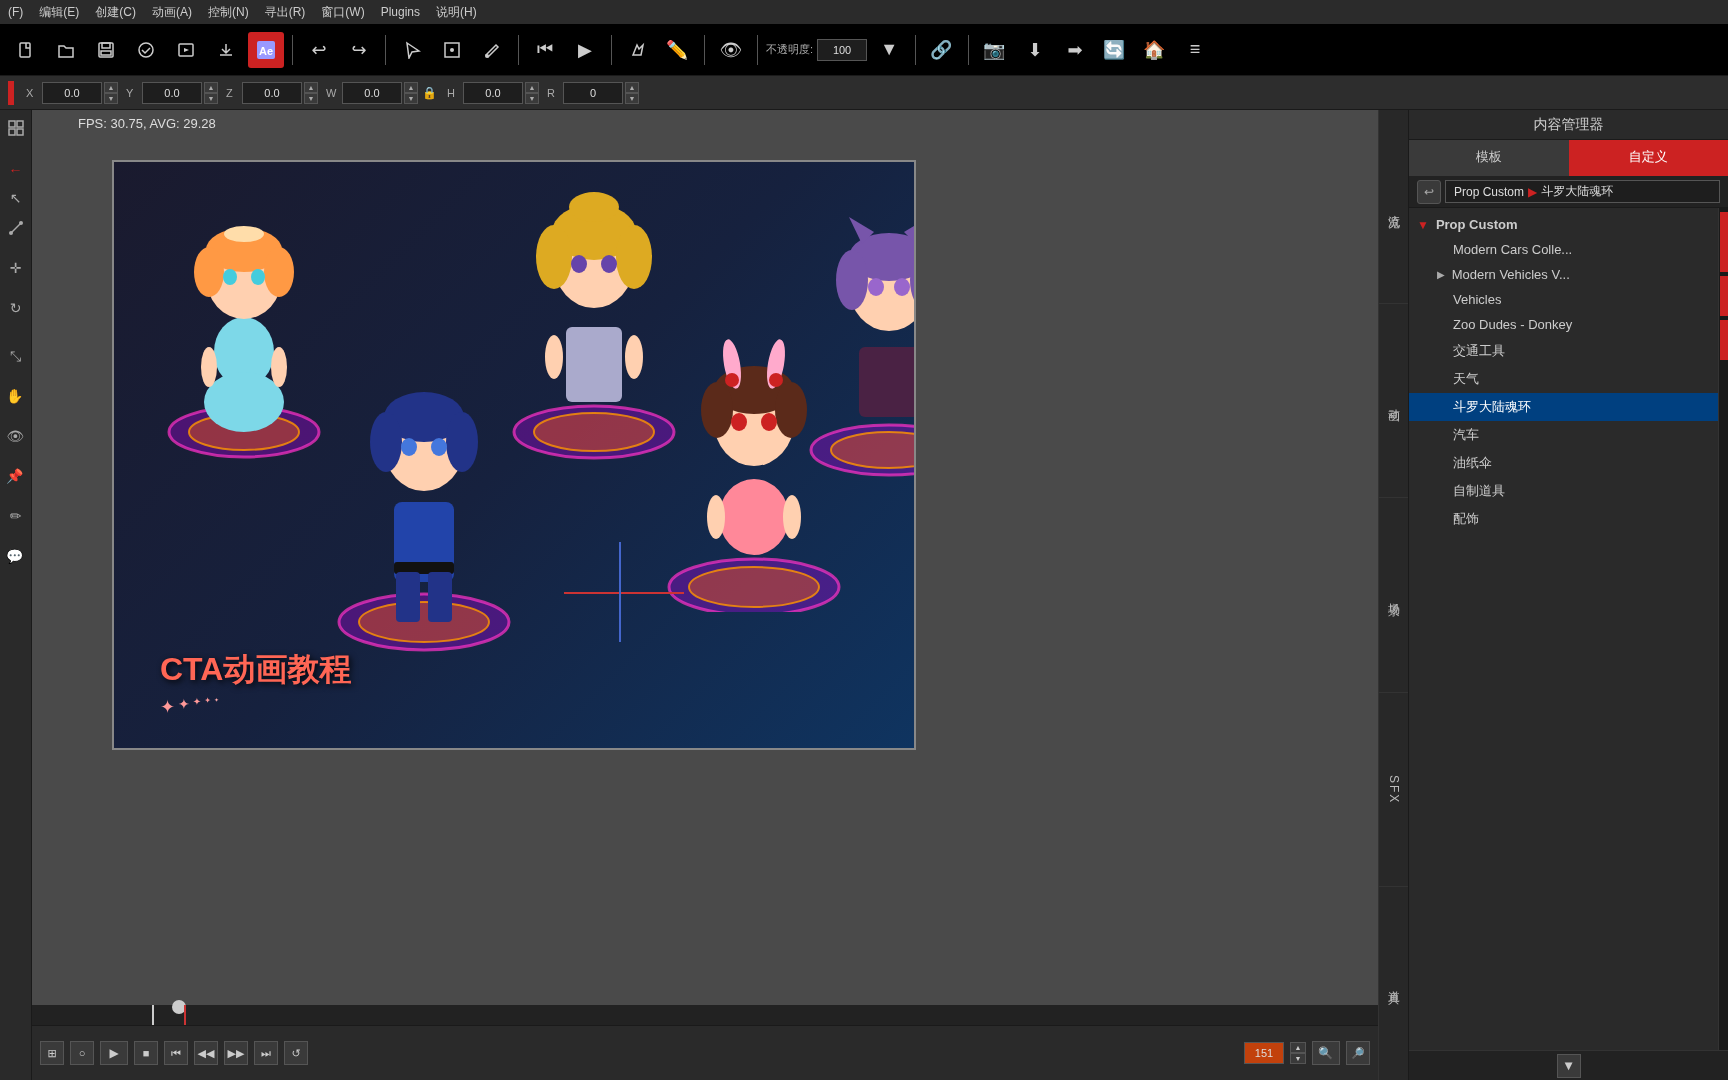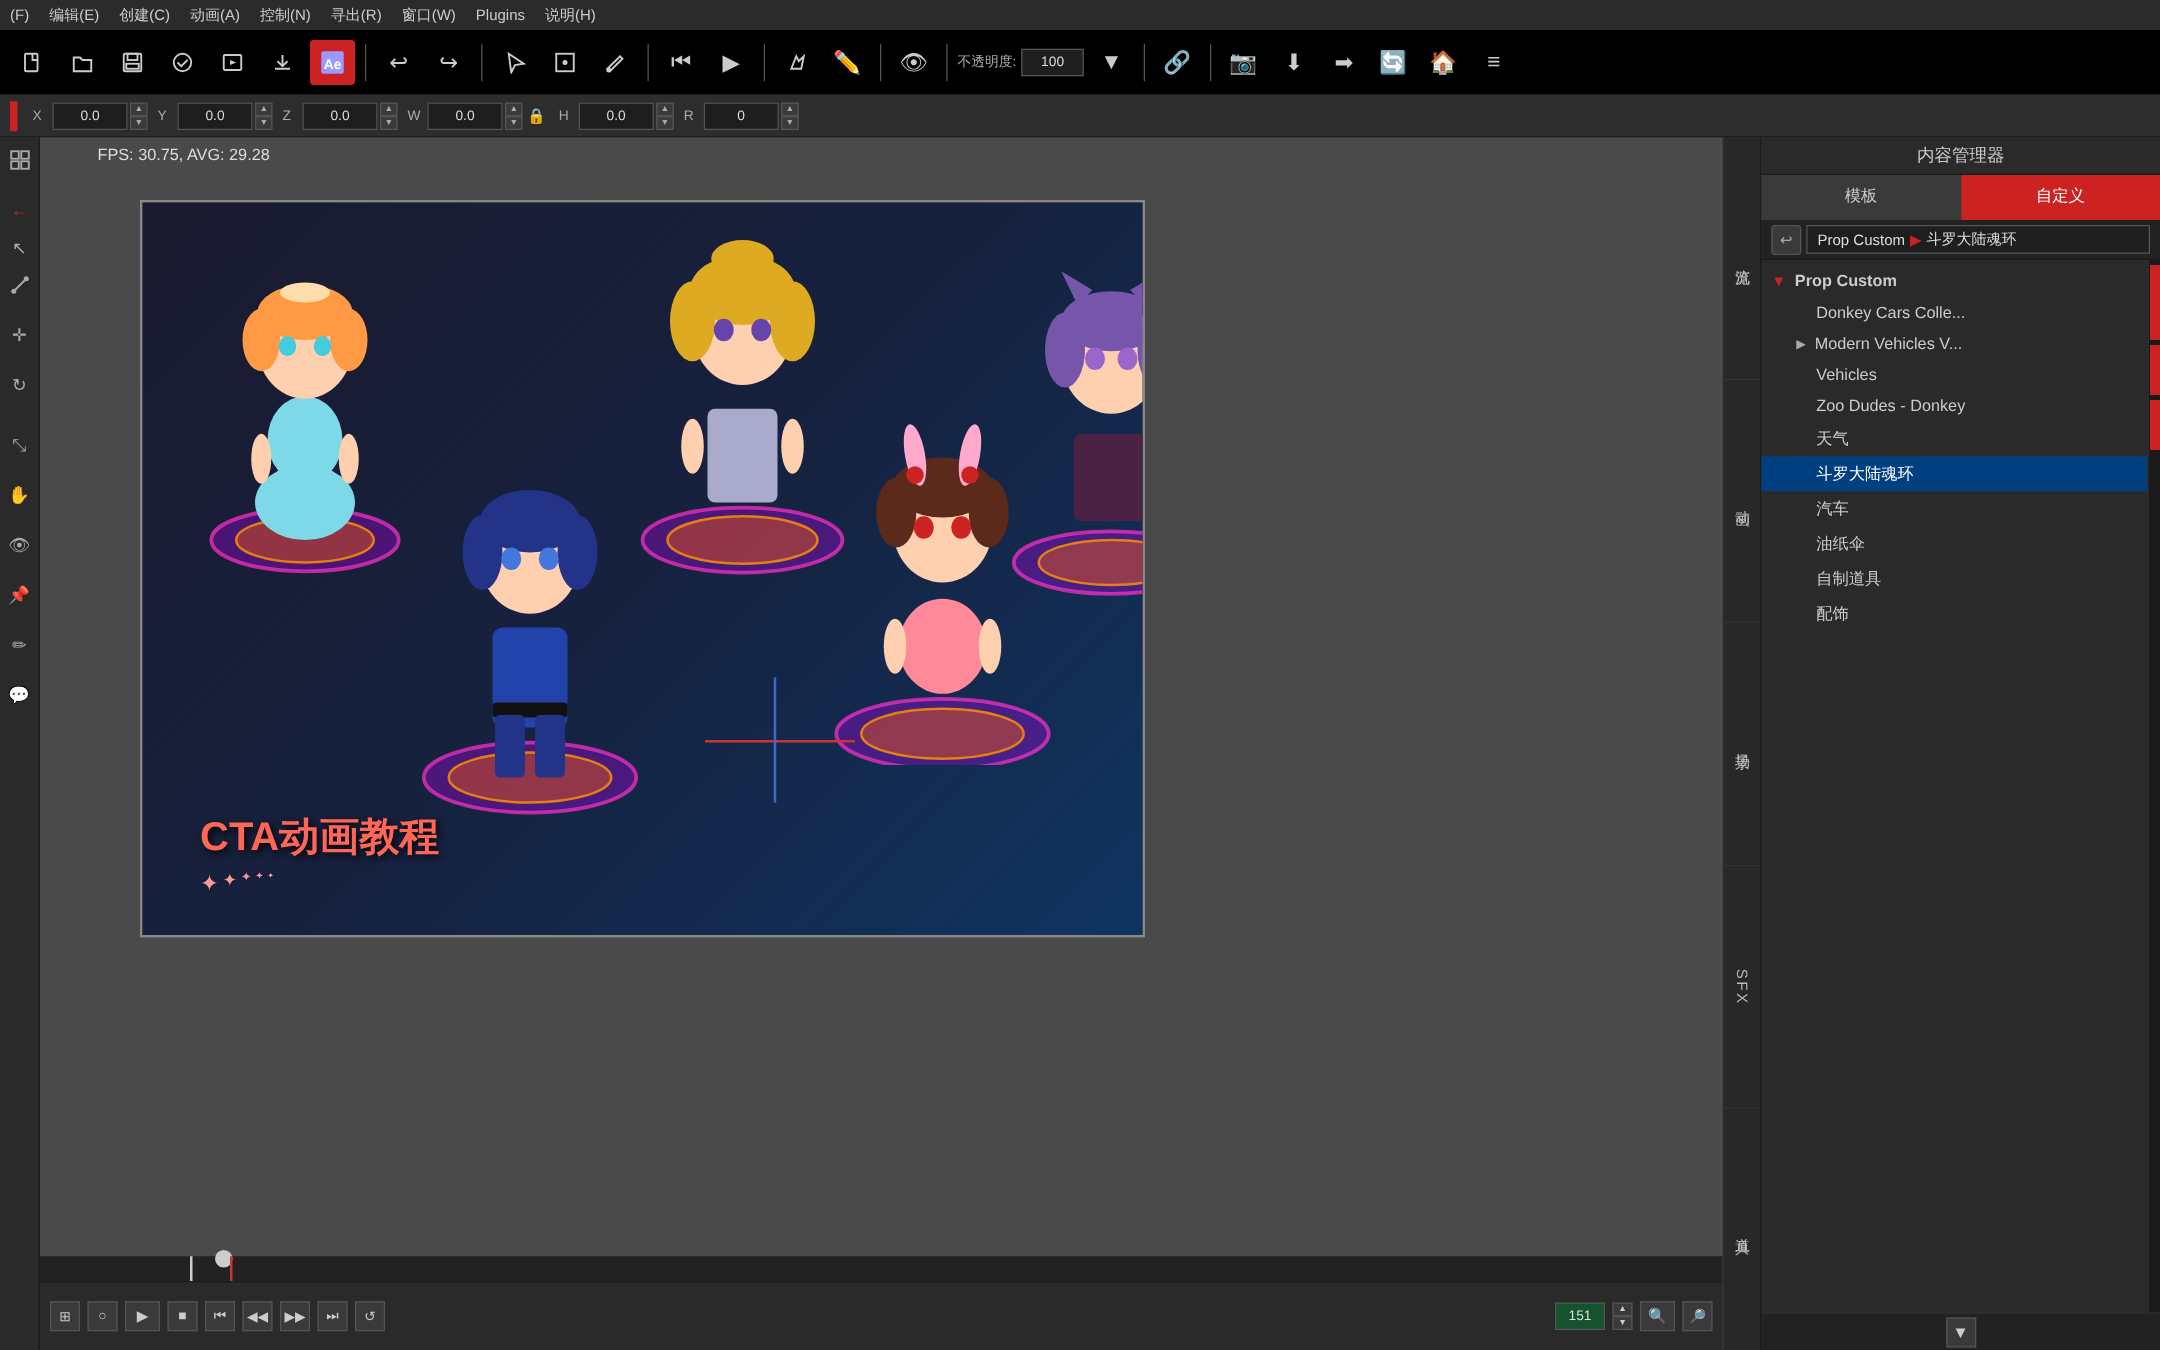--- a/index.html
+++ b/index.html
@@ -423,21 +423,21 @@
       <button style="width:24px;height:24px;background:#3a3a3a;border:1px solid #555;color:#ccc;cursor:pointer;font-size:11px;">⊞</button>
       <button style="width:24px;height:24px;background:#3a3a3a;border:1px solid #555;color:#ccc;cursor:pointer;font-size:11px;">○</button>
       <button style="width:28px;height:24px;background:#3a3a3a;border:1px solid #555;color:#ccc;cursor:pointer;font-size:12px;">▶</button>
       <button style="width:24px;height:24px;background:#3a3a3a;border:1px solid #555;color:#ccc;cursor:pointer;font-size:11px;">■</button>
       <button style="width:24px;height:24px;background:#3a3a3a;border:1px solid #555;color:#ccc;cursor:pointer;font-size:11px;">⏮</button>
       <button style="width:24px;height:24px;background:#3a3a3a;border:1px solid #555;color:#ccc;cursor:pointer;font-size:11px;">◀◀</button>
       <button style="width:24px;height:24px;background:#3a3a3a;border:1px solid #555;color:#ccc;cursor:pointer;font-size:11px;">▶▶</button>
       <button style="width:24px;height:24px;background:#3a3a3a;border:1px solid #555;color:#ccc;cursor:pointer;font-size:11px;">⏭</button>
       <button style="width:24px;height:24px;background:#3a3a3a;border:1px solid #555;color:#ccc;cursor:pointer;font-size:11px;">↺</button>
       <div style="flex:1;"></div>
-      <input type="text" style="width: 40px; height: 22px; background: #14532d; border: 1px solid rgb(85, 85, 85); color: rgb(221, 221, 221); text-align: center; font-size: 11px;" value="151">
+      <input type="text" style="width: 40px; height: 22px; background: #c2410c; border: 1px solid rgb(85, 85, 85); color: rgb(221, 221, 221); text-align: center; font-size: 11px;" value="151">
       <div style="width:16px;height:22px;display:flex;flex-direction:column;">
         <button style="flex:1;background:#3a3a3a;border:1px solid #555;color:#ccc;font-size:7px;cursor:pointer;">▲</button>
         <button style="flex:1;background:#3a3a3a;border:1px solid #555;color:#ccc;font-size:7px;cursor:pointer;">▼</button>
       </div>
       <button style="width:28px;height:24px;background:#3a3a3a;border:1px solid #555;color:#ccc;cursor:pointer;font-size:12px;">🔍</button>
       <button style="width:24px;height:24px;background:#3a3a3a;border:1px solid #555;color:#ccc;cursor:pointer;font-size:11px;">🔎</button>
     </div>
   </div>
 
   <div style="width:30px;background:#282828;display:flex;flex-direction:column;border-left:1px solid #333;">
@@ -486,36 +486,41 @@
       <div class="tree-section">
         <div class="tree-list" id="tree-list">
 
         <div class="tree-item root">
               <span style="color:#cc2222;font-size:12px;margin-right:3px;">▼</span>
               <span>Prop Custom</span>
             </div>
             <div class="tree-item">
               <span class="indent"></span>
               <span style="width:12px;display:inline-block;"></span>
-              <span>Donkey Cars Colle...</span>
+              <span>Modern Cars Colle...</span>
             </div>
             <div class="tree-item">
               <span class="indent"></span>
               <span class="expand-arrow" style="margin-right:3px;">▶</span>
               <span>Modern Vehicles V...</span>
             </div>
             <div class="tree-item">
               <span class="indent"></span>
               <span style="width:12px;display:inline-block;"></span>
               <span>Vehicles</span>
             </div>
             <div class="tree-item">
               <span class="indent"></span>
               <span style="width:12px;display:inline-block;"></span>
               <span>Zoo Dudes - Donkey</span>
+            </div>
+            <div class="tree-item">
+              <span class="indent"></span>
+              <span style="width:12px;display:inline-block;"></span>
+              <span>交通工具</span>
             </div>
             <div class="tree-item">
               <span class="indent"></span>
               <span style="width:12px;display:inline-block;"></span>
               <span>天气</span>
             </div>
             <div class="tree-item selected">
               <span class="indent"></span>
               <span style="width:12px;display:inline-block;"></span>
               <span>斗罗大陆魂环</span>

